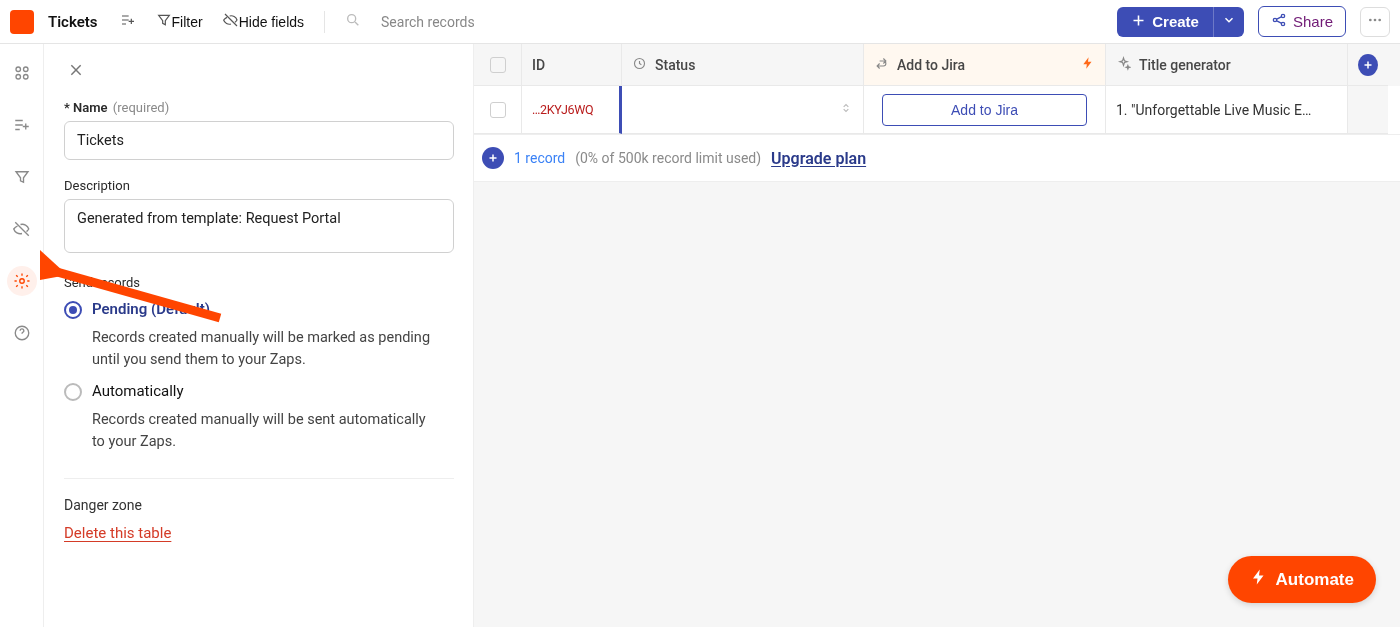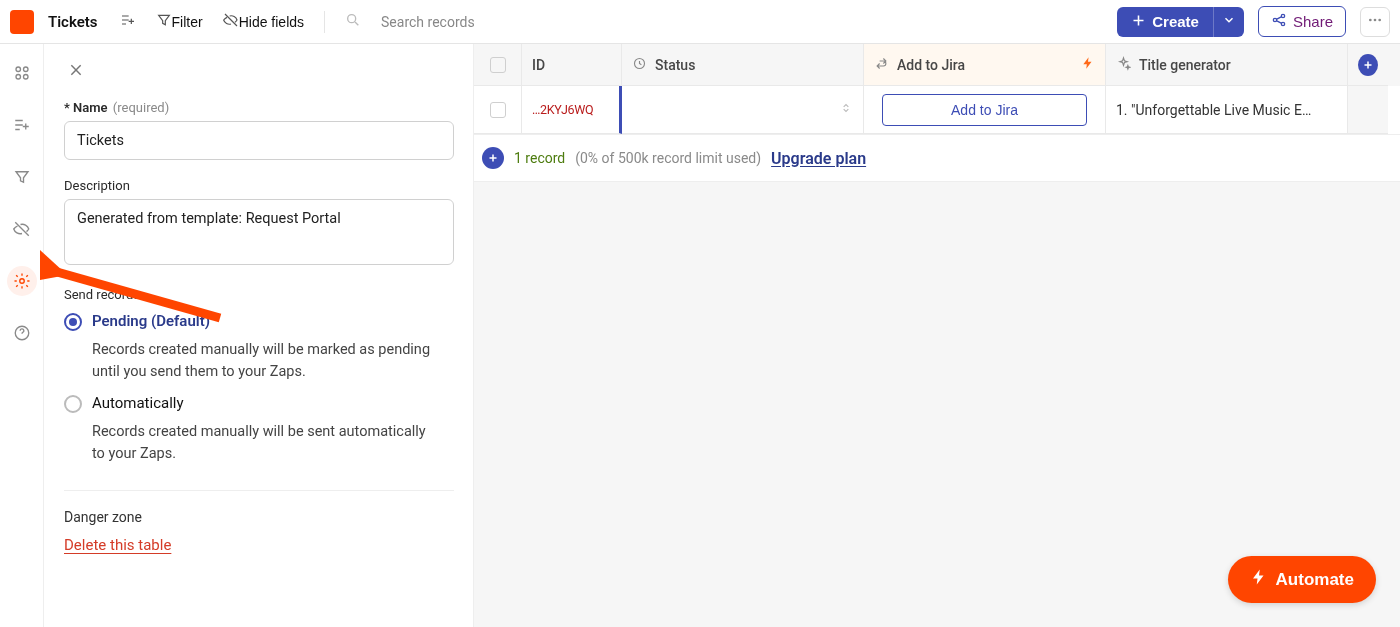--- a/index.html
+++ b/index.html
@@ -39,21 +39,21 @@
   
   .settings-panel { width: 430px; border-right: 1px solid #eee; padding: 16px 20px 20px 20px; overflow: auto; }
   .settings-header { display: flex; align-items: center; justify-content: space-between; margin-bottom: 16px; }
   .settings-title { font-size: 23px; font-weight: 600; letter-spacing: -0.2px; }
   .close-x { width: 24px; height: 24px; cursor: pointer; color:#666; display:flex; align-items:center; justify-content:center; }
   .close-x svg { width: 16px; height: 16px; stroke: #777; stroke-width: 2.2; fill:none; }
   .field-label { font-size: 13px; color: #2a2a2a; margin-bottom: 6px; }
   .field-label .req { font-weight: 600; }
   .field-label .hint { color: #8a8a8a; font-weight: 400; margin-left: 2px; }
   .text-input, .textarea { width: 390px; border: 1px solid #d0d0d0; border-radius: 6px; padding: 10px 12px; font-size: 14.5px; font-family: inherit; color:#222; }
-  .textarea { height: 66px; resize: none; }
+  .textarea { height: 54px; resize: none; }
   .section-gap { height: 18px; }
   .radio-row { display: flex; align-items: flex-start; gap: 10px; margin-top: 10px; }
   .radio { width: 18px; height: 18px; border-radius: 50%; border: 2px solid #3d4db5; display: inline-flex; align-items: center; justify-content: center; flex-shrink:0; margin-top:1px; }
   .radio.selected::after { content: ""; width: 8px; height: 8px; border-radius: 50%; background: #3d4db5; }
   .radio.unselected { border-color: #bbb; }
   .radio-label { font-size: 15px; }
   .radio-label.selected { font-weight: 600; color: #2a3a8a; }
   .radio-desc { font-size: 14.5px; line-height: 1.55; color: #444; margin: 8px 0 6px 28px; max-width: 350px; }
   .hr { border: 0; border-top: 1px solid #eee; margin: 24px 0 18px 0; width: 390px; }
   .danger-label { font-size: 14px; color: #333; margin-bottom: 10px; }
@@ -80,21 +80,21 @@
   .id-cell { border-right: 3px solid #3d4db5; }
   .status-cell { justify-content:flex-end; color:#bbb; }
   .status-cell svg { width:14px; height:14px; stroke:#bbb; fill:none; stroke-width:2; }
   .jira-cell { justify-content:center; background:#fff; }
   .add-jira-btn { width: 205px; height: 32px; border:1px solid #3d4db5; color:#3d4db5; background:#fff; border-radius:4px; font-size:14px; font-weight:500; cursor:pointer; }
   .title-text { white-space:nowrap; overflow:hidden; text-overflow:ellipsis; }
 
   .footer-row { display:flex; align-items:center; gap:10px; height:48px; background:#fff; border-top:1px solid #eee; border-bottom:1px solid #eee; padding-left:8px; }
   .footer-add { width:22px; height:22px; border-radius:50%; background:#3d4db5; display:flex; align-items:center; justify-content:center; cursor:pointer; }
   .footer-add svg { width:12px; height:12px; stroke:#fff; stroke-width:3; fill:none; }
-  .footer-text { font-size:14px; color:#4d7c0f; }
+  .footer-text { font-size:14px; color:#3b82f6; }
   .footer-sub { color:#8a8a8a; }
   .upgrade-link { color:#2a3a8a; font-weight:600; text-decoration:underline; text-underline-offset:2px; cursor:pointer; }
 
   .automate-fab { position:absolute; right:24px; bottom:24px; background:#ff4500; color:#fff; border:none; border-radius:28px; padding:12px 22px; font-size:17px; font-weight:600; display:flex; align-items:center; gap:8px; cursor:pointer; box-shadow:0 2px 6px rgba(0,0,0,.15); }
   .automate-fab svg { width:18px; height:18px; fill:#fff; }
 
   
   .arrow-svg { position:absolute; left:40px; top:248px; pointer-events:none; }
 </style>
 </head>

